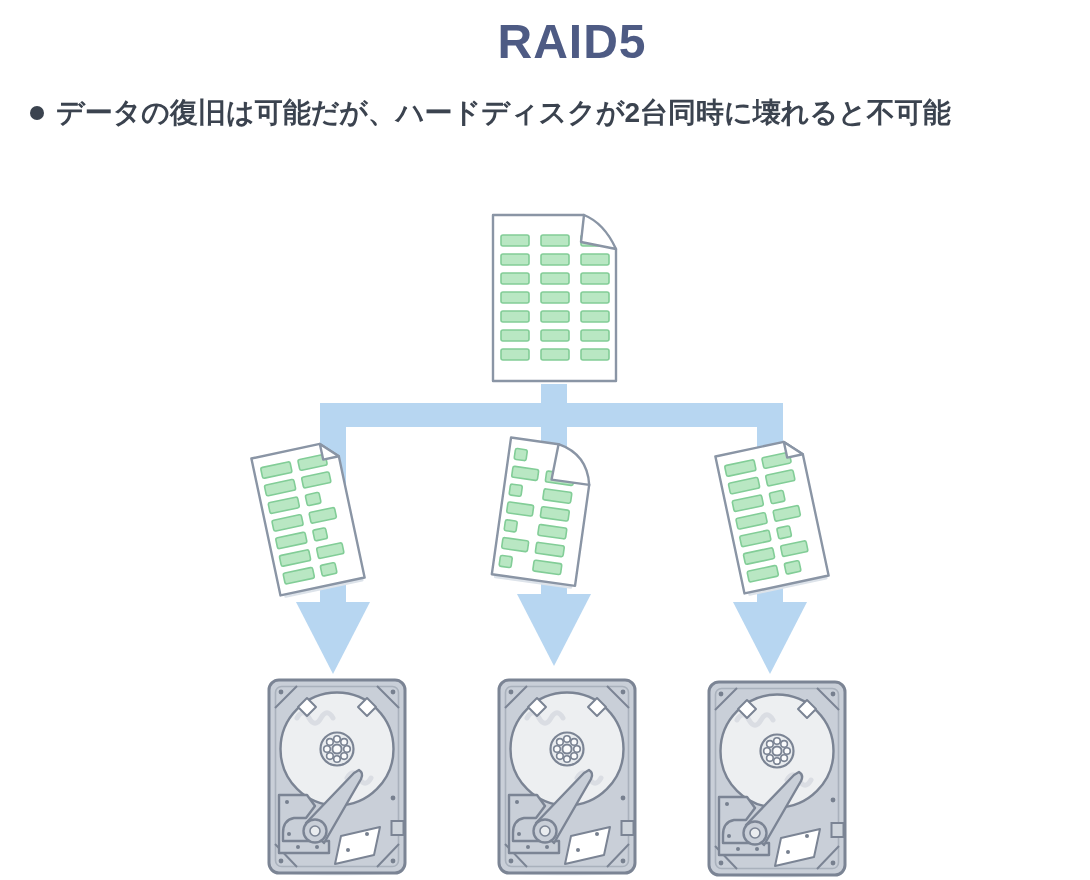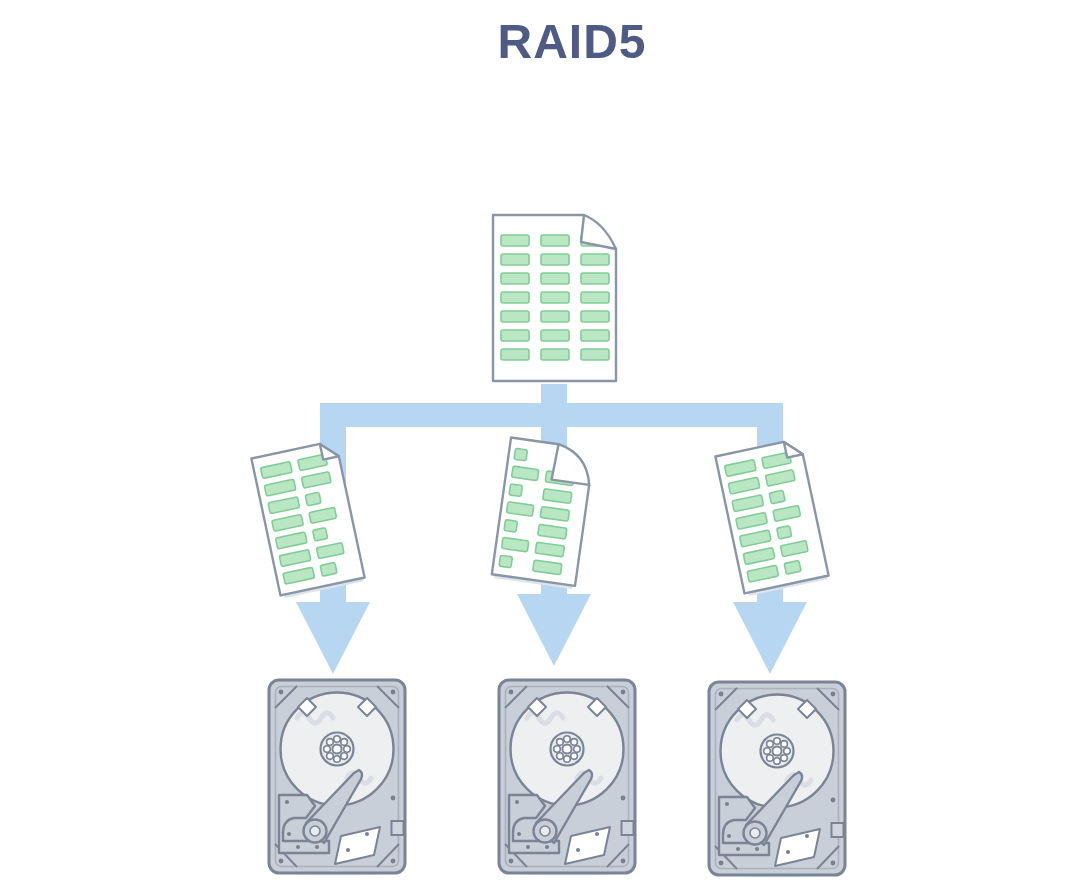--- a/index.html
+++ b/index.html
@@ -56,20 +56,24 @@
   .squig{fill:none;stroke:#dadde3;stroke-width:5;stroke-linecap:round;}
 </style>
 </head>
 <body>
 
 <div class="page">
 
   <h1 class="title">RAID5</h1>
 
   <ul class="bullets">
+    <li>
+      <span class="dot"></span>
+      <span>データの復旧は可能だが、ハードディスクが2台同時に壊れると不可能</span>
+    </li>
   </ul>
 
   <svg class="diagram" viewBox="0 0 1090 880" xmlns="http://www.w3.org/2000/svg">
 
     <defs>
 
       <symbol id="hdd" viewBox="0 0 140 198">
         <ellipse cx="70" cy="194" rx="58" ry="3.5" fill="#eef2f6"></ellipse>
         <rect class="hdd-body" x="2" y="2" width="136" height="193" rx="10"></rect>
         <rect class="hdd-line" x="8.5" y="8.5" width="123" height="180" rx="6"></rect>

